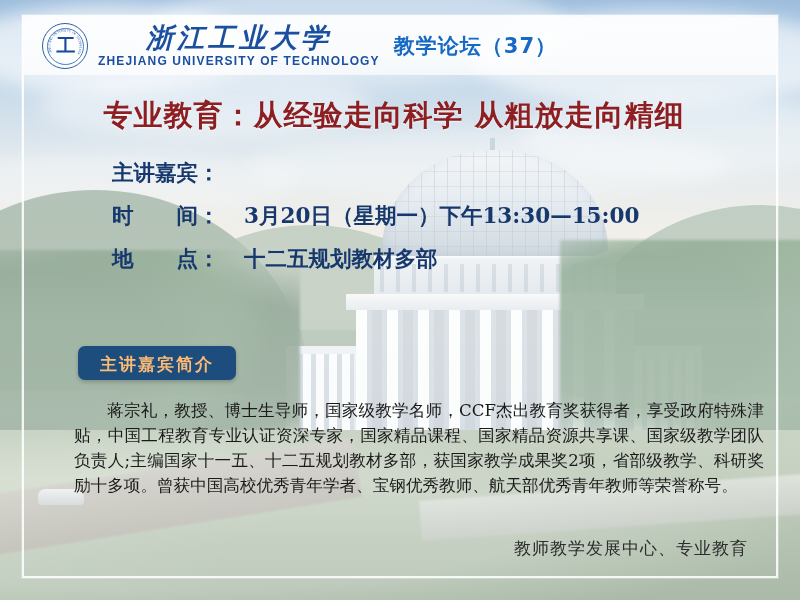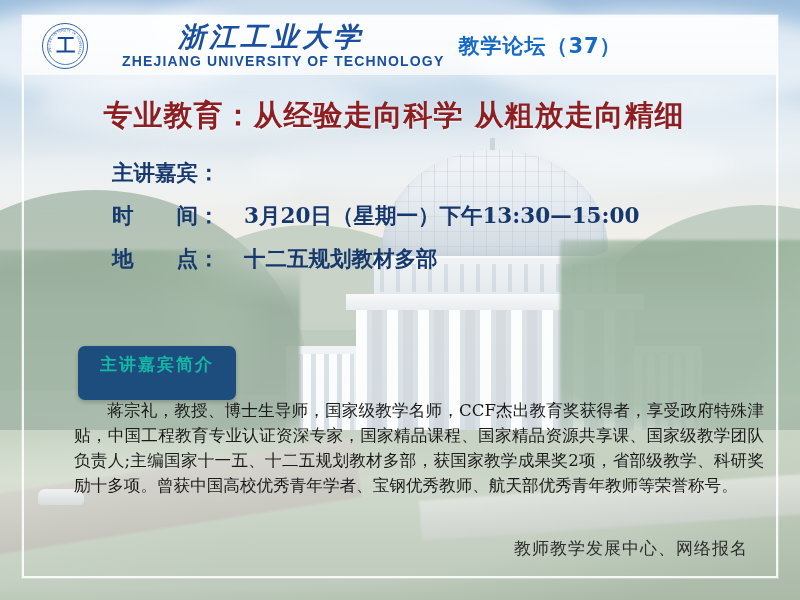--- a/index.html
+++ b/index.html
@@ -250,26 +250,25 @@
     font-size:27px;
     font-weight:700;
     color:#1b4fa0;
     letter-spacing:4px;
     line-height:1;
     font-style:italic;
     text-align:center;
   }
   .wm-en {
     font-family:"Liberation Sans",sans-serif;
-    font-size:14px;
+    font-size:12px;
     font-weight:700;
     color:#1b4fa0;
     letter-spacing:1.15px;
     margin-top:3px;
-    margin-left:24px;
   }
   .forum-label {
     margin-left:14px;
     font-family:"DejaVu Sans","Liberation Sans",sans-serif;
     font-size:21px;
     font-weight:700;
     color:#1669c4;
     letter-spacing:1px;
     white-space:nowrap;
   }
@@ -310,26 +309,26 @@
   .info-value.url {
     font-family:"DejaVu Serif","Liberation Serif",serif;
     letter-spacing:0px;
   }
 
   
   .bio-badge {
     position:absolute;
     left:78px; top:346px;
     background:#1d4d7c;
-    color:#14b8a6;
+    color:#fdba74;
     font-family:"DejaVu Serif","Liberation Serif",serif;
     font-weight:700;
     font-size:17px;
     letter-spacing:2px;
-    padding:7px 22px 24px 22px;
+    padding:7px 22px 4px 22px;
     border-radius:7px;
     box-shadow: 0 2px 4px rgba(0,0,0,.22);
   }
 
   
   .bio-text {
     position:absolute;
     left:62px; top:398px;
     width:690px;
     color:#1a1a1a;
@@ -454,15 +453,15 @@
     <div class="info-row">
       <div class="info-label">地　　点：</div>
       <div class="info-value">十二五规划教材多部</div>
     </div>
   </div>
 
   <div class="bio-badge">主讲嘉宾简介</div>
 
   <div class="bio-text">蒋宗礼，教授、博士生导师，国家级教学名师，CCF杰出教育奖获得者，享受政府特殊津贴，中国工程教育专业认证资深专家，国家精品课程、国家精品资源共享课、国家级教学团队负责人;主编国家十一五、十二五规划教材多部，获国家教学成果奖2项，省部级教学、科研奖励十多项。曾获中国高校优秀青年学者、宝钢优秀教师、航天部优秀青年教师等荣誉称号。</div>
 
-  <div class="footer">教师教学发展中心、网络报名</div>
+  <div class="footer">教师教学发展中心、专业教育</div>
 
 </div>
 
 </body></html>

